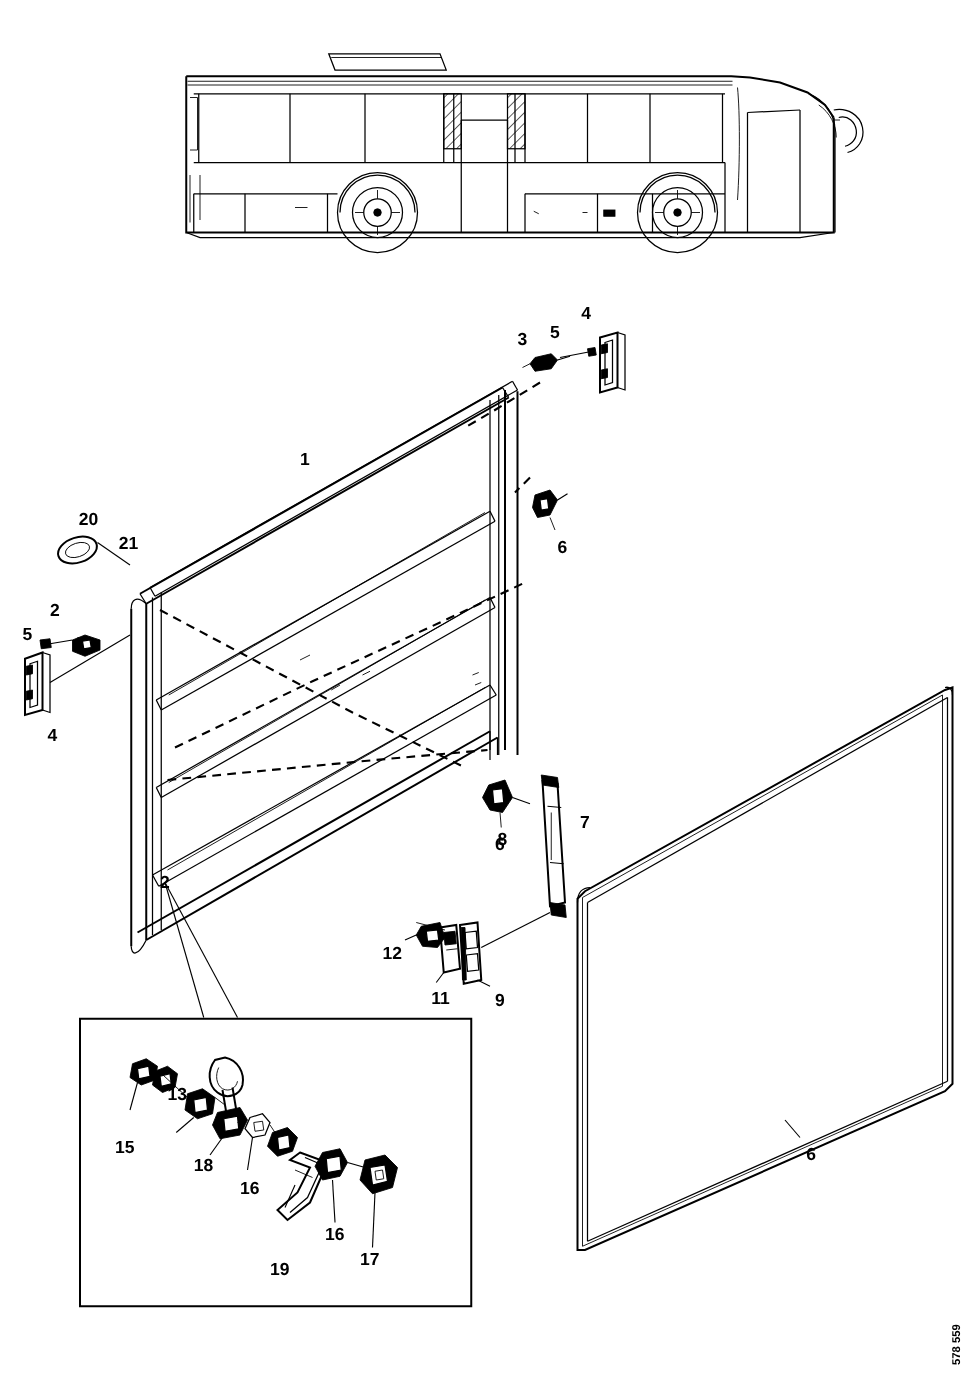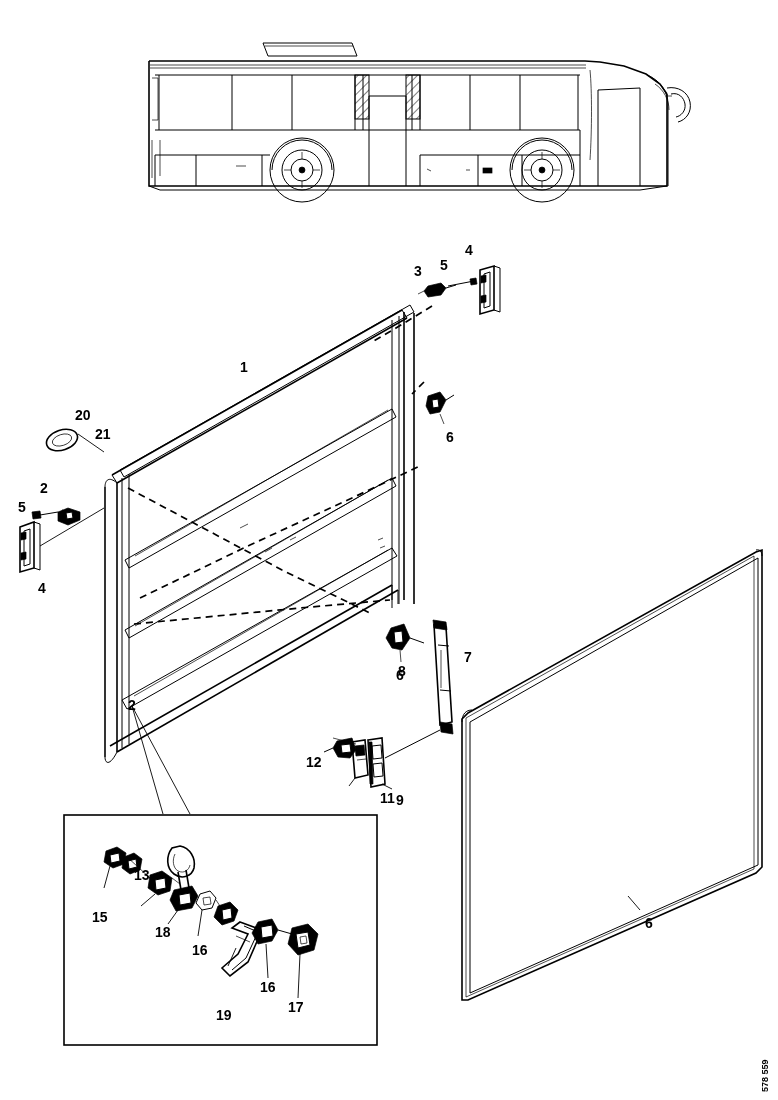--- a/index.html
+++ b/index.html
@@ -353,29 +353,29 @@
   <div class="callout" style="left:465px;top:243px;">4</div>
   <div class="callout" style="left:38px;top:581px;">4</div>
   <div class="callout" style="left:440px;top:258px;">5</div>
   <div class="callout" style="left:18px;top:500px;">5</div>
   <div class="callout" style="left:446px;top:430px;">6</div>
   <div class="callout" style="left:396px;top:668px;">6</div>
   <div class="callout" style="left:464px;top:650px;">7</div>
 
   <div class="callout" style="left:396px;top:793px;">9</div>
   <div class="callout" style="left:645px;top:916px;">6</div>
-  <div class="callout" style="left:345px;top:791px;margin-left:35px;">11</div>
+  <div class="callout" style="left:345px;top:791px;">11</div>
   <div class="callout" style="left:306px;top:755px;">12</div>
   <div class="callout" style="left:134px;top:868px;text-align:center;">13</div>
   <div class="callout" style="left:192px;top:943px;">16</div>
   <div class="callout" style="left:92px;top:910px;">15</div>
   <div class="callout" style="left:260px;top:980px;text-align:center;">16</div>
   <div class="callout" style="left:288px;top:1000px;text-align:right;">17</div>
   <div class="callout" style="left:155px;top:925px;">18</div>
   <div class="callout" style="left:216px;top:966px;margin-top:42px;">19</div>
-  <div class="callout" style="left:75px;top:408px;">20</div>
+  <div class="callout" style="left:63px;top:408px;">20</div>
   <div class="callout" style="left:95px;top:427px;">21</div>
 
   <div class="callout" style="left:398px;top:664px;">8</div>
 
   <div class="corner-code" style="left:760px;top:1092px;">578 559</div>
 
 </div>
 
 </body></html>

